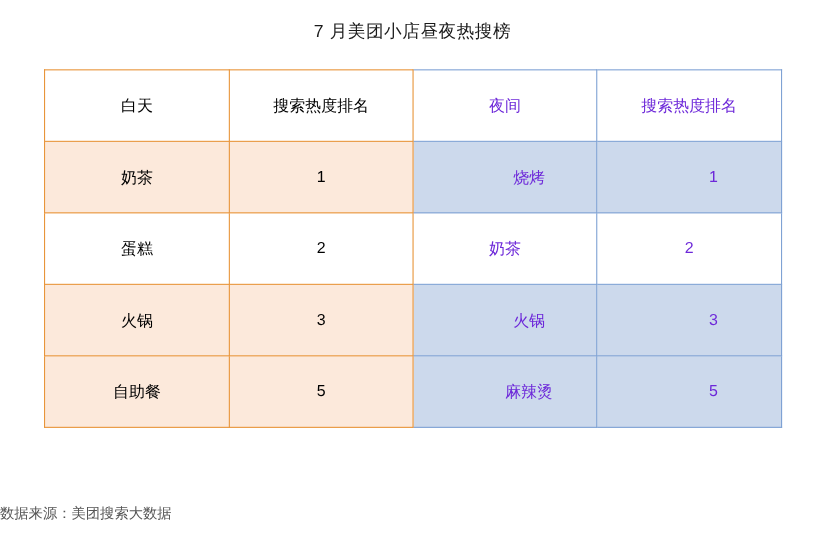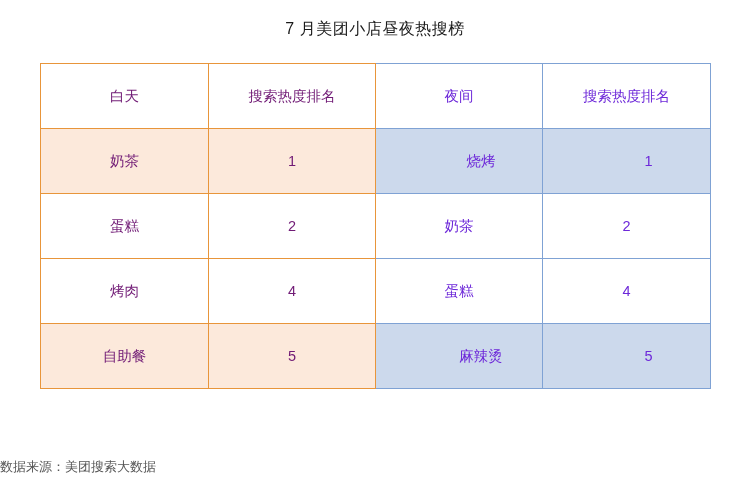--- a/index.html
+++ b/index.html
@@ -51,21 +51,21 @@
   }
   
   col.c0 { width: 168px; }
   col.c1 { width: 167px; }
   col.c2 { width: 167px; }
   col.c3 { width: 168px; }
 
   
   .day {
     border: 1px solid #e8953a;
-    color: #701a75;
+    color: #000000;
   }
   .day.shade { background: #fce9db; }
   .day.plain { background: #ffffff; }
 
   
   .night {
     border: 1px solid #7fa2d4;
     color: #6d28d9;
   }
   .night.shade { background: #ccd9ec; padding-left: 44px; }
@@ -111,24 +111,24 @@
           <td class="night shade">烧烤</td>
           <td class="night shade">1</td>
         </tr>
         <tr>
           <td class="day plain">蛋糕</td>
           <td class="day plain">2</td>
           <td class="night plain">奶茶</td>
           <td class="night plain">2</td>
         </tr>
         <tr>
-          <td class="day plain">烤肉</td>
-          <td class="day plain">4</td>
-          <td class="night plain">蛋糕</td>
-          <td class="night plain">4</td>
+          <td class="day shade">火锅</td>
+          <td class="day shade">3</td>
+          <td class="night shade">火锅</td>
+          <td class="night shade">3</td>
         </tr>
         <tr>
           <td class="day shade">自助餐</td>
           <td class="day shade">5</td>
           <td class="night shade">麻辣烫</td>
           <td class="night shade">5</td>
         </tr>
       </tbody>
     </table>
   </div>

